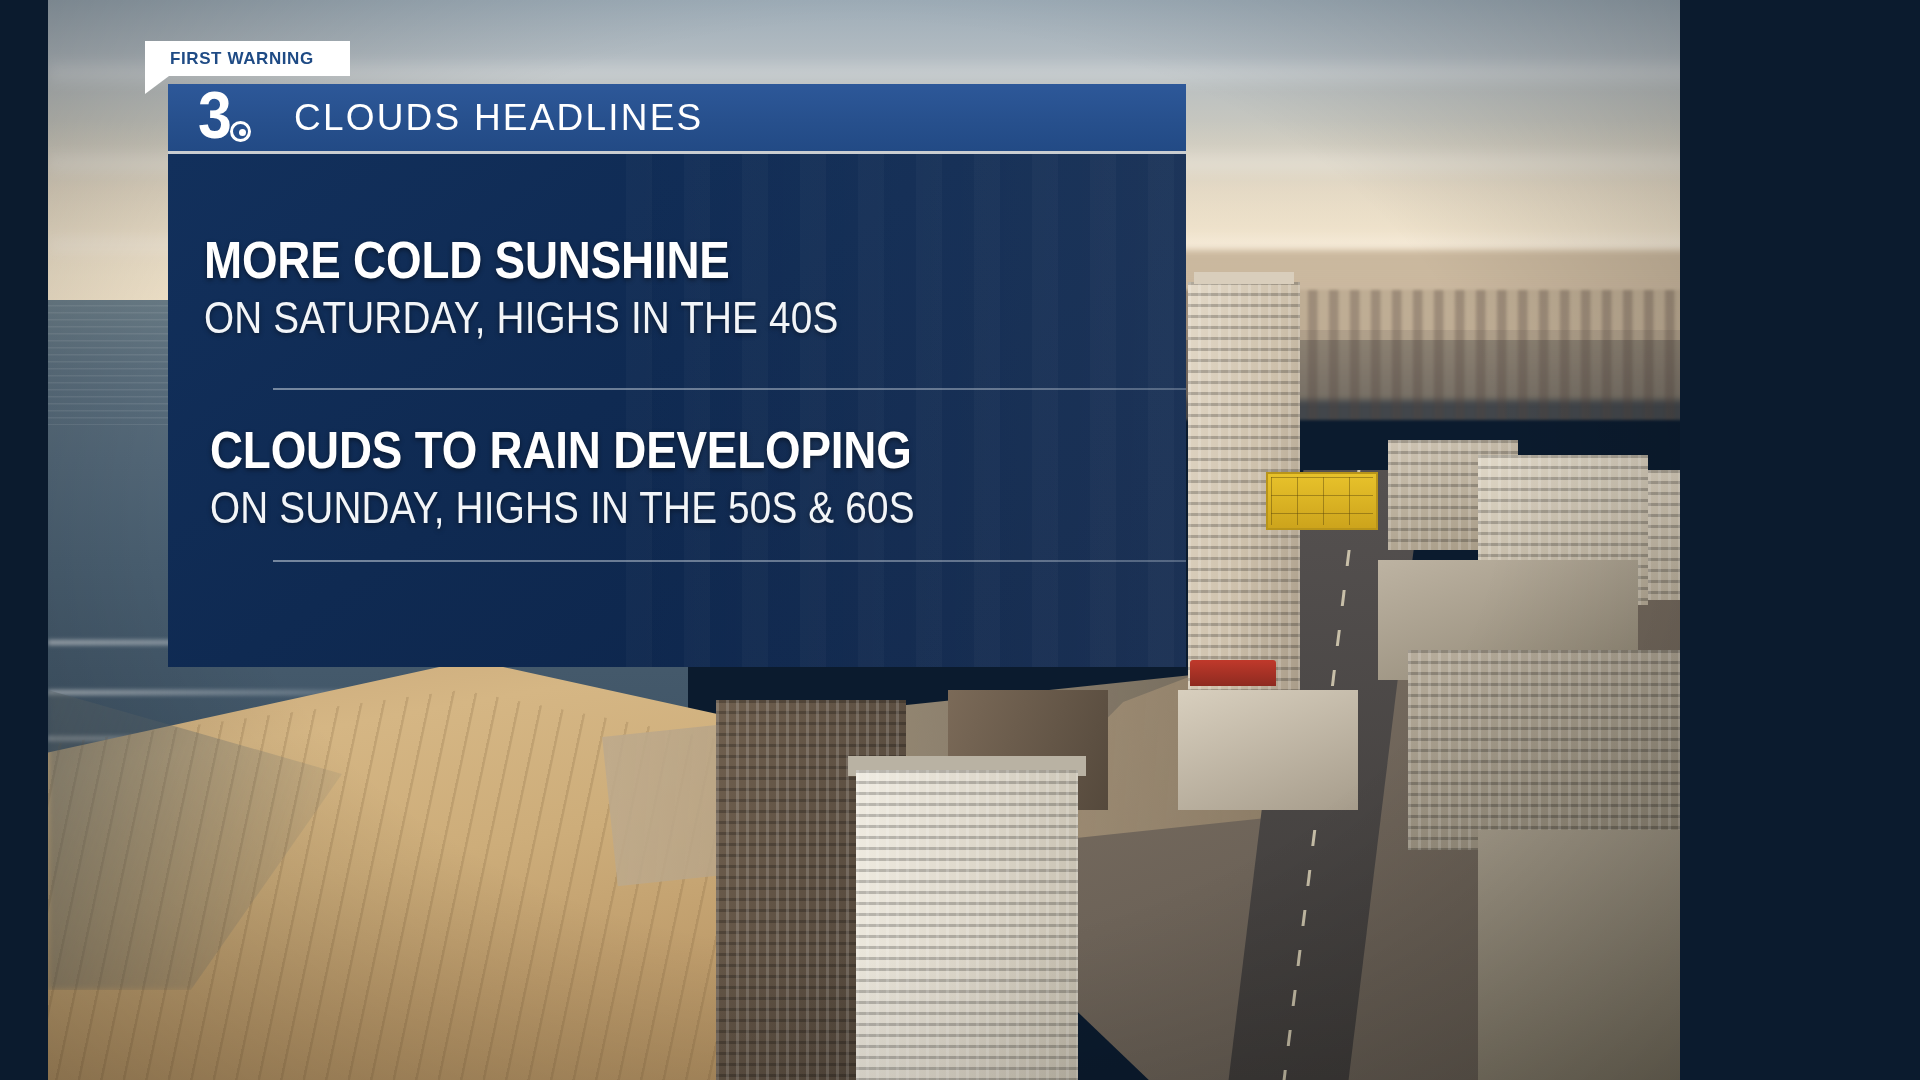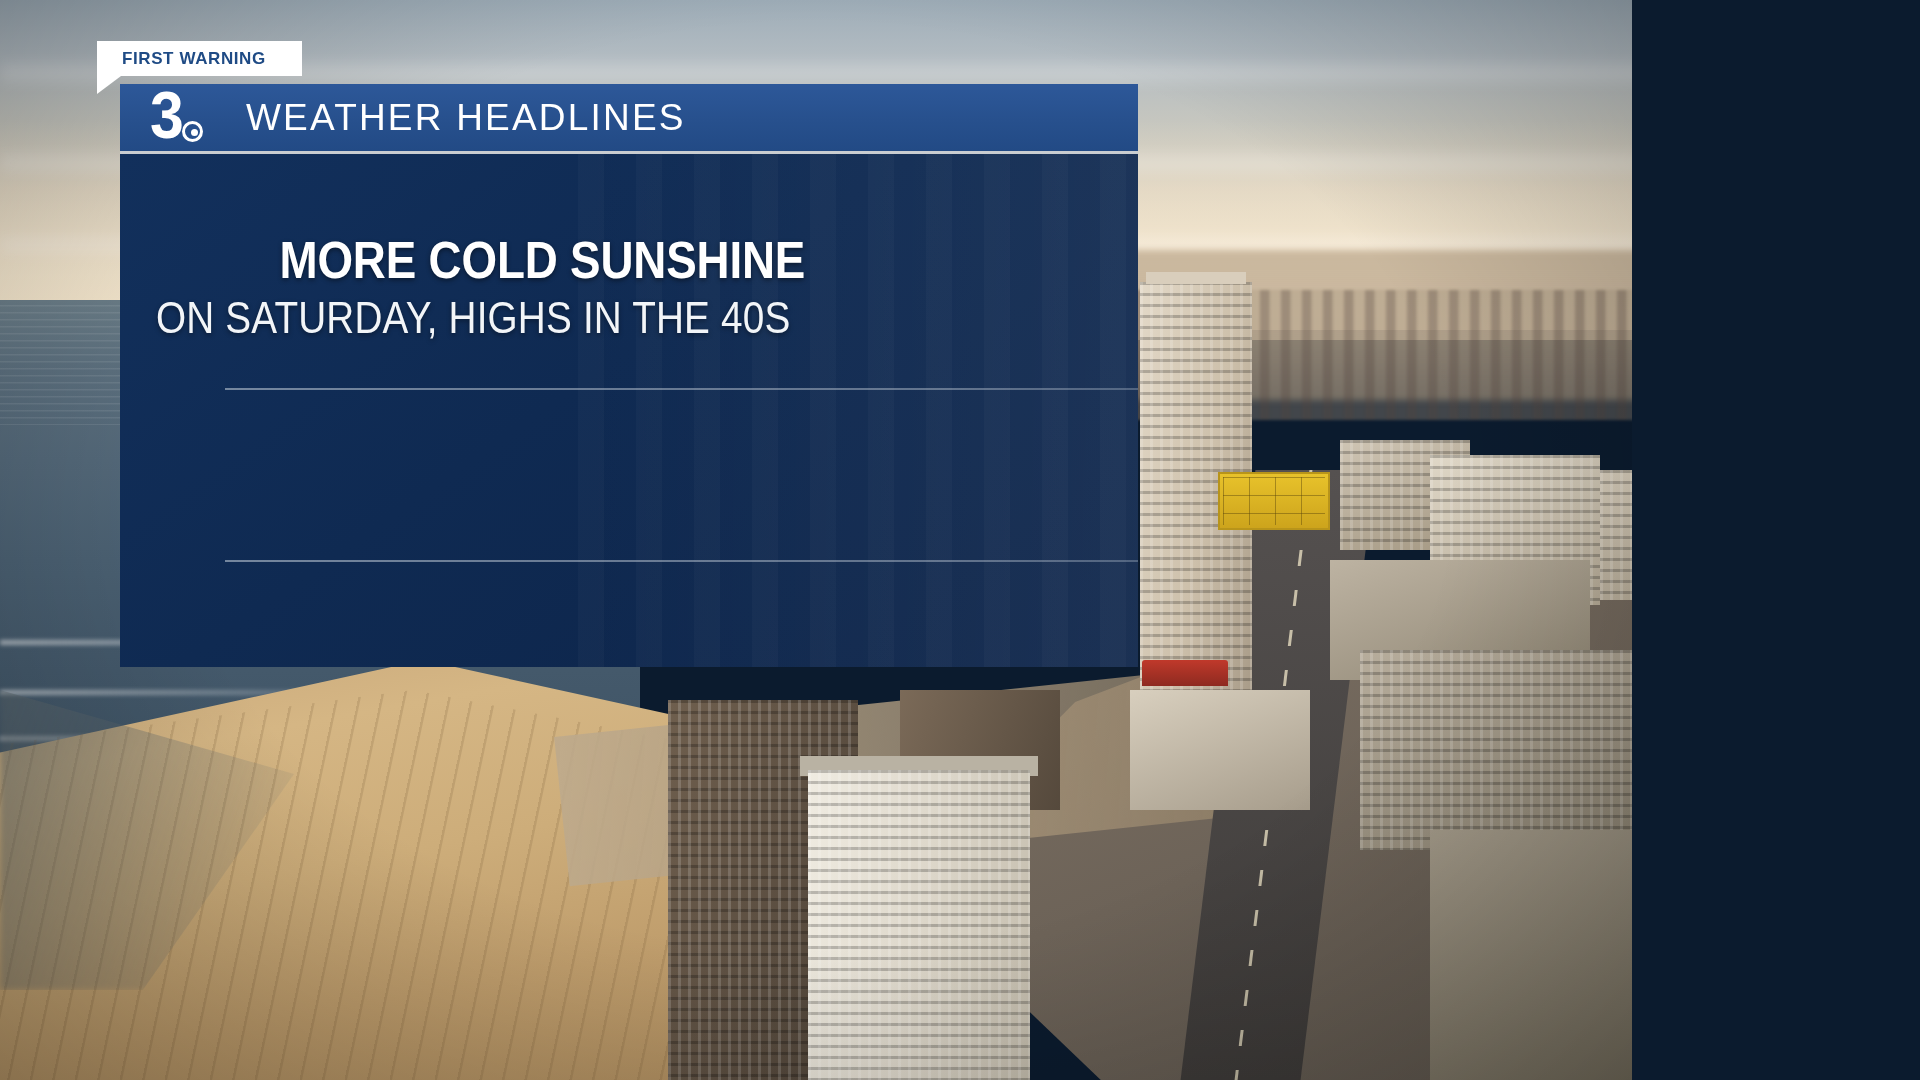--- a/index.html
+++ b/index.html
@@ -9,20 +9,21 @@
     width:1920px; height:1080px;
     overflow:hidden;
     font-family:"Liberation Sans", sans-serif;
     background:#0b1b2e;
   }
 
   #stage {
     position:relative;
     width:1632px; height:1080px;
     overflow:hidden;
+    margin-left:48px;
   }
 
   
   .bg { position:absolute; inset:0; }
 
   
   .sky {
     position:absolute; left:0; top:0; width:1920px; height:330px;
     background:linear-gradient(180deg,
       #9eadb8 0%, #b3bcc2 18%, #c7c7bf 38%,
@@ -261,21 +262,20 @@
     letter-spacing:2.2px;
     margin-left:22px;
     font-family:"Liberation Sans", sans-serif;
   }
 
   .panel-body {
     position:relative;
     height:513px;
     background:linear-gradient(145deg, #12305c 0%, #0f2a52 45%, #0d2449 100%);
     overflow:hidden;
-    text-align:right;
   }
   
   .panel-body:before {
     content:"";
     position:absolute; right:0; top:0; width:560px; height:100%;
     background:
       linear-gradient(90deg, rgba(255,255,255,0) 0%, rgba(255,255,255,.035) 60%, rgba(255,255,255,.06) 100%),
       repeating-linear-gradient(90deg, rgba(255,255,255,.025) 0 26px, rgba(0,0,0,0) 26px 58px);
     pointer-events:none;
   }
@@ -391,32 +391,36 @@
   </div>
   <div class="fw-fold"></div>
 
   <div class="panel">
 
     <div class="panel-header">
       <div class="logo3">
         <span class="three">3</span>
         <span class="eye"></span>
       </div>
-      <div class="panel-title">WEATHER HEADLINES</div>
+      <div class="panel-title">CLOUDS HEADLINES</div>
     </div>
 
     <div class="panel-body">
 
       <div class="hl-group" style="position:absolute; left:36px; top:80px;">
         <div class="hl-main">MORE COLD SUNSHINE</div>
         <div class="hl-sub" style="margin-top:8px;">ON SATURDAY, HIGHS IN THE 40S</div>
       </div>
 
       <div class="divider" style="top:234px;"></div>
 
+      <div class="hl-group" style="position:absolute; left:42px; top:270px;">
+        <div class="hl-main">CLOUDS TO RAIN DEVELOPING</div>
+        <div class="hl-sub" style="margin-top:8px;">ON SUNDAY, HIGHS IN THE 50S &amp; 60S</div>
+      </div>
 
       <div class="divider" style="top:406px;"></div>
 
 
     </div>
   </div>
 
 </div>
 
 </body></html>

